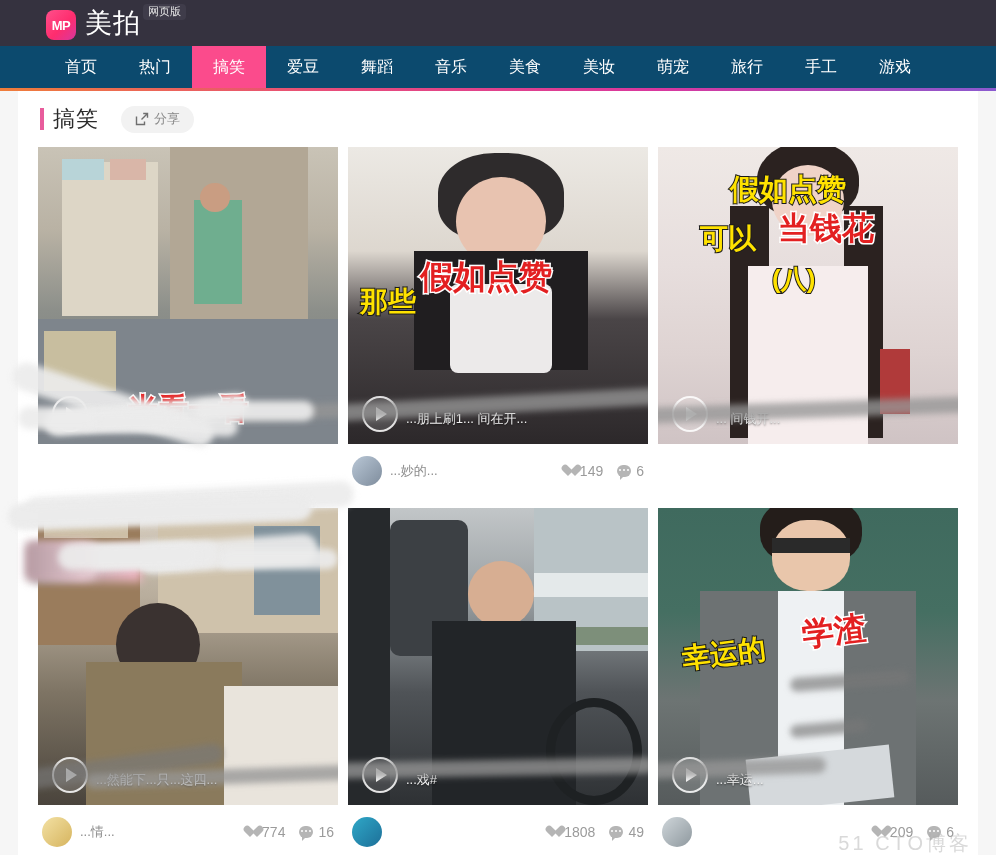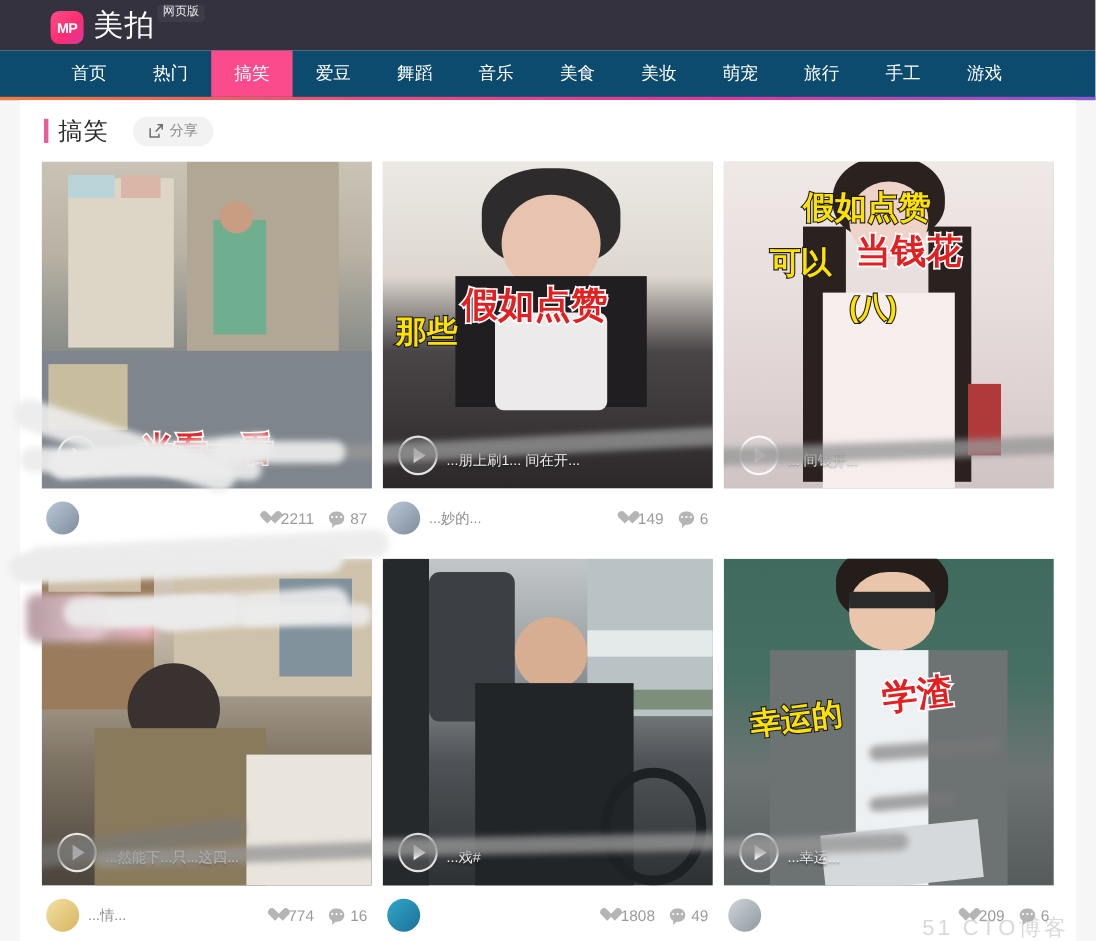--- a/index.html
+++ b/index.html
@@ -358,40 +358,20 @@
           <div style="position:absolute;left:0;top:58%;width:100%;height:42%;background:#7e858c;"></div>
           <div style="position:absolute;left:2%;top:62%;width:24%;height:20%;background:#c8be9f;"></div>
         </div>
         <div class="overlay-text ot-red" style="left:30%;bottom:20px;font-size:30px;">米看一看</div>
         <div class="scribble" style="left:-4%;top:88%;width:108%;height:15px;transform:rotate(-2deg);"></div>
         <div class="play-btn">
             <div class="play-tri"></div>
           </div>
         <div class="vid-caption">#广东...宋智...</div>
       </div>
-      <div class="meta">
-        <div class="avatar"></div>
-        <div class="uname"></div>
-        <div class="stats">
-          <div class="stat">
-            <span class="heart"></span>
-            <span>2211</span>
-          </div>
-          <div class="stat">
-            <span class="bubble">
-                <span class="bubble-dots">
-                  <i></i>
-                  <i></i>
-                  <i></i>
-                </span>
-              </span>
-            <span>87</span>
-          </div>
-        </div>
-      </div>
       <div class="scribble light" style="position:absolute;left:6px;top:398px;width:330px;height:26px;transform:rotate(-3deg);"></div>
       <div class="blurbox" style="left:14px;top:455px;width:110px;height:36px;background:linear-gradient(90deg,#9c9c9c,#f0b7c4);"></div>
       <div class="scribble light" style="left:120px;top:448px;width:180px;height:30px;transform:rotate(-4deg);"></div>
       <div class="scribble light" style="left:200px;top:458px;width:120px;height:20px;"></div>
     </div>
 
     <div class="card">
       <div class="thumb">
         <div class="photo ph2">
           <div style="position:absolute;left:30%;top:2%;width:42%;height:30%;border-radius:45% 45% 40% 40%;background:#2e2b2c;"></div>

